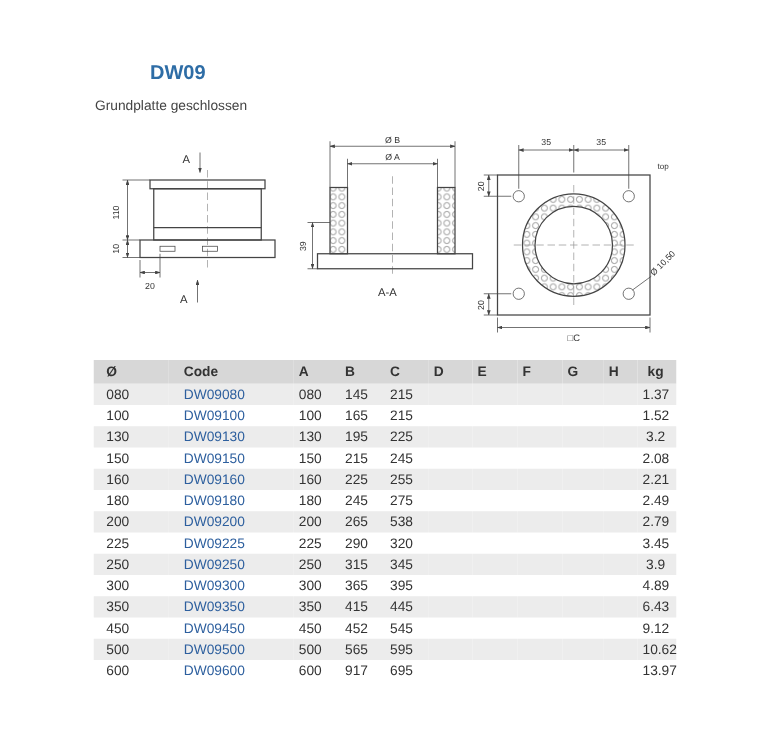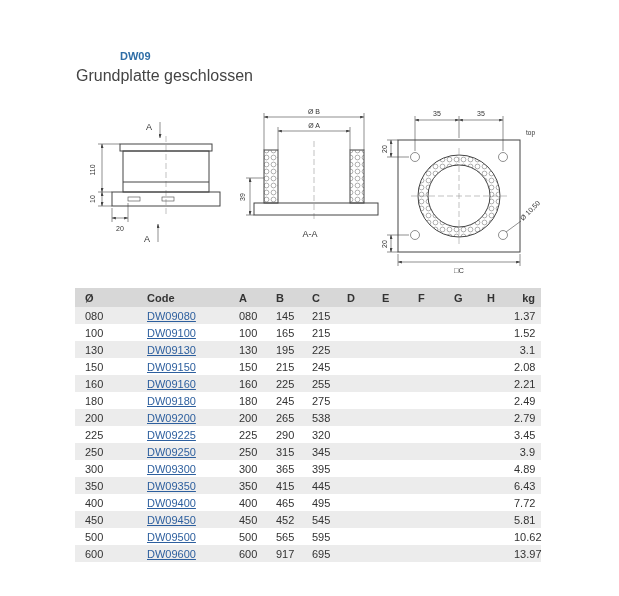--- a/index.html
+++ b/index.html
@@ -2,47 +2,47 @@
 <html><head>
 <meta charset="utf-8">
 <style>
   html,body { margin:0; padding:0; background:#fff; }
   .page {
     position:relative; width:619px; height:596px; background:#ffffff;
     font-family:"Liberation Sans", sans-serif; overflow:hidden;
   }
   .title {
     position:absolute; left:76px; top:50px;
-    font-size:11px; color:#2e6da6; font-weight:bold;padding-left:44px;
+    font-size:16px; color:#2e6da6; font-weight:bold;padding-left:44px;
   }
   .subtitle {
-    position:absolute; left:76px; top:67px;
-    font-size:16px; color:#444444;
+    position:absolute; left:76px; top:79px;
+    font-size:11px; color:#444444;
   }
   .drawing { position:absolute; overflow:visible; }
   svg text { font-family:"Liberation Sans", sans-serif; fill:#333; }
   svg .part { stroke:#444; stroke-width:1; fill:none; }
   svg .thin { stroke:#444; stroke-width:0.6; fill:none; }
   svg .cl   { stroke:#999; stroke-width:0.6; fill:none; stroke-dasharray:6 3; }
 
   table.spec {
     position:absolute; left:75px; top:288px; width:466px;
     border-collapse:collapse; table-layout:fixed;
     font-size:11px; color:#333;
   }
   .spec th {
     background:#d7d7d7; font-weight:bold; text-align:left;
     padding:3px 4px; height:13px; font-size:11px;
   }
   .spec td { padding:2px 4px; height:13px; }
   .spec tbody tr:nth-child(odd) td { background:#ececec; }
   .spec th:first-child, .spec td:first-child { padding-left:10px; }
   .spec th:nth-child(2), .spec td:nth-child(2) { padding-left:12px; }
-  .spec th:last-child, .spec td:last-child { text-align:right; padding-right:6px; }
-  .spec .link { color:#2d5f9e; cursor:pointer;text-decoration:underline; }
+  .spec th:last-child, .spec td:last-child { text-align:center; padding-right:6px; }
+  .spec .link { color:#2d5f9e; cursor:pointer; }
 </style>
 </head>
 <body>
 
 <div class="page">
 
   <div class="title">DW09</div>
   <div class="subtitle">Grundplatte geschlossen</div>
 
   <svg class="drawing" style="left:78px; top:112px;" width="175" height="140" viewBox="0 0 175 140">
@@ -230,21 +230,21 @@
           <td>130</td>
           <td><span class="link">DW09130</span></td>
           <td>130</td>
           <td>195</td>
           <td>225</td>
           <td></td>
           <td></td>
           <td></td>
           <td></td>
           <td></td>
-          <td>3.1</td>
+          <td>3.2</td>
         </tr>
         <tr>
           <td>150</td>
           <td><span class="link">DW09150</span></td>
           <td>150</td>
           <td>215</td>
           <td>245</td>
           <td></td>
           <td></td>
           <td></td>
@@ -337,44 +337,31 @@
           <td>415</td>
           <td>445</td>
           <td></td>
           <td></td>
           <td></td>
           <td></td>
           <td></td>
           <td>6.43</td>
         </tr>
         <tr>
-          <td>400</td>
-          <td><span class="link">DW09400</span></td>
-          <td>400</td>
-          <td>465</td>
-          <td>495</td>
-          <td></td>
-          <td></td>
-          <td></td>
-          <td></td>
-          <td></td>
-          <td>7.72</td>
-        </tr>
-        <tr>
           <td>450</td>
           <td><span class="link">DW09450</span></td>
           <td>450</td>
           <td>452</td>
           <td>545</td>
           <td></td>
           <td></td>
           <td></td>
           <td></td>
           <td></td>
-          <td>5.81</td>
+          <td>9.12</td>
         </tr>
         <tr>
           <td>500</td>
           <td><span class="link">DW09500</span></td>
           <td>500</td>
           <td>565</td>
           <td>595</td>
           <td></td>
           <td></td>
           <td></td>

